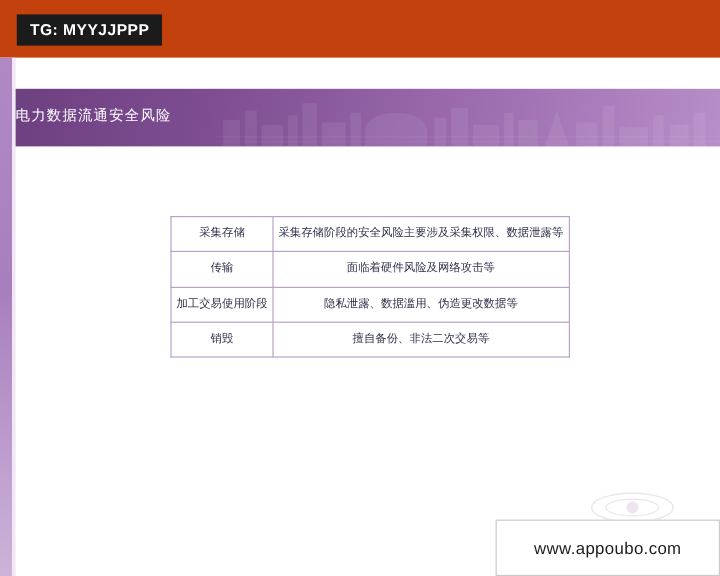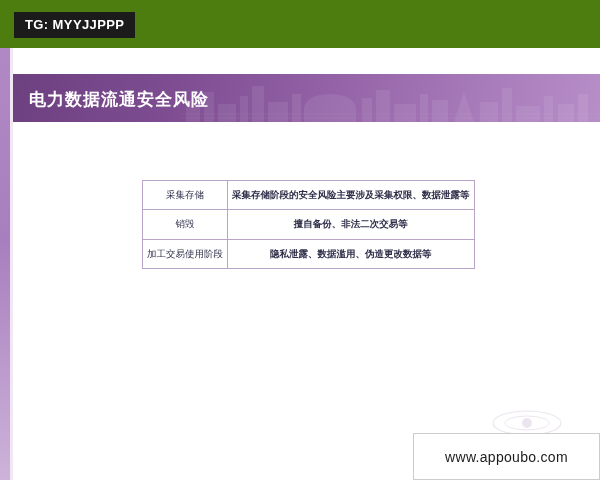--- a/index.html
+++ b/index.html
@@ -10,21 +10,21 @@
     width: 600px;
     height: 480px;
     background: #ffffff;
     font-family: "Liberation Sans", sans-serif;
     overflow: hidden;
   }
   #page {
     position: relative;
     width: 600px;
     height: 480px;
-    background: #4d7c0f;
+    background: #c2410c;
   }
 
   
   .tg-tag {
     position: absolute;
     left: 14px;
     top: 12px;
     background: #1b1b1b;
     color: #ffffff;
     font-size: 13px;
@@ -78,25 +78,25 @@
   .skyline {
     position: absolute;
     right: 0;
     bottom: 0;
     width: 420px;
     height: 48px;
     opacity: 0.35;
   }
   .header-title {
     position: absolute;
-    left: 16px;
+    left: 0;
     top: 14px;
     color: #ffffff;
-    font-size: 17px;
-    font-weight: bold;
+    font-size: 12px;
+    font-weight: normal;
     letter-spacing: 1px;
     white-space: nowrap;
   }
 
   
   .para {
     position: absolute;
     color: #3b3b5c;
     font-size: 11.5px;
     line-height: 1.75;
@@ -130,21 +130,20 @@
     text-align: center;
     padding: 8px 4px;
     line-height: 1.3;
     white-space: nowrap;
   }
   .risk-table td.col-a {
     width: 86px;
   }
   .risk-table td.col-b {
     width: 228px;
-    font-weight: bold;
   }
 
   
   .bottom-watermark {
     position: absolute;
     left: 470px;
     top: 345px;
     width: 115px;
     height: 60px;
     opacity: 0.30;
@@ -216,26 +215,30 @@
     </div>
 
 
     <table class="risk-table">
       <tbody>
         <tr>
           <td class="col-a">采集存储</td>
           <td class="col-b">采集存储阶段的安全风险主要涉及采集权限、数据泄露等</td>
         </tr>
         <tr>
+          <td class="col-a">传输</td>
+          <td class="col-b">面临着硬件风险及网络攻击等</td>
+        </tr>
+        <tr>
+          <td class="col-a">加工交易使用阶段</td>
+          <td class="col-b">隐私泄露、数据滥用、伪造更改数据等</td>
+        </tr>
+        <tr>
           <td class="col-a">销毁</td>
           <td class="col-b">擅自备份、非法二次交易等</td>
-        </tr>
-        <tr>
-          <td class="col-a">加工交易使用阶段</td>
-          <td class="col-b">隐私泄露、数据滥用、伪造更改数据等</td>
         </tr>
       </tbody>
     </table>
 
 
     <svg class="bottom-watermark" viewBox="0 0 115 60">
       <g fill="#8d63a3" opacity="0.55">
         <ellipse cx="57" cy="30" rx="34" ry="12" fill="none" stroke="#8d63a3" stroke-width="1.2"></ellipse>
         <ellipse cx="57" cy="30" rx="22" ry="7" fill="none" stroke="#8d63a3" stroke-width="1"></ellipse>
         <circle cx="57" cy="30" r="5"></circle>

